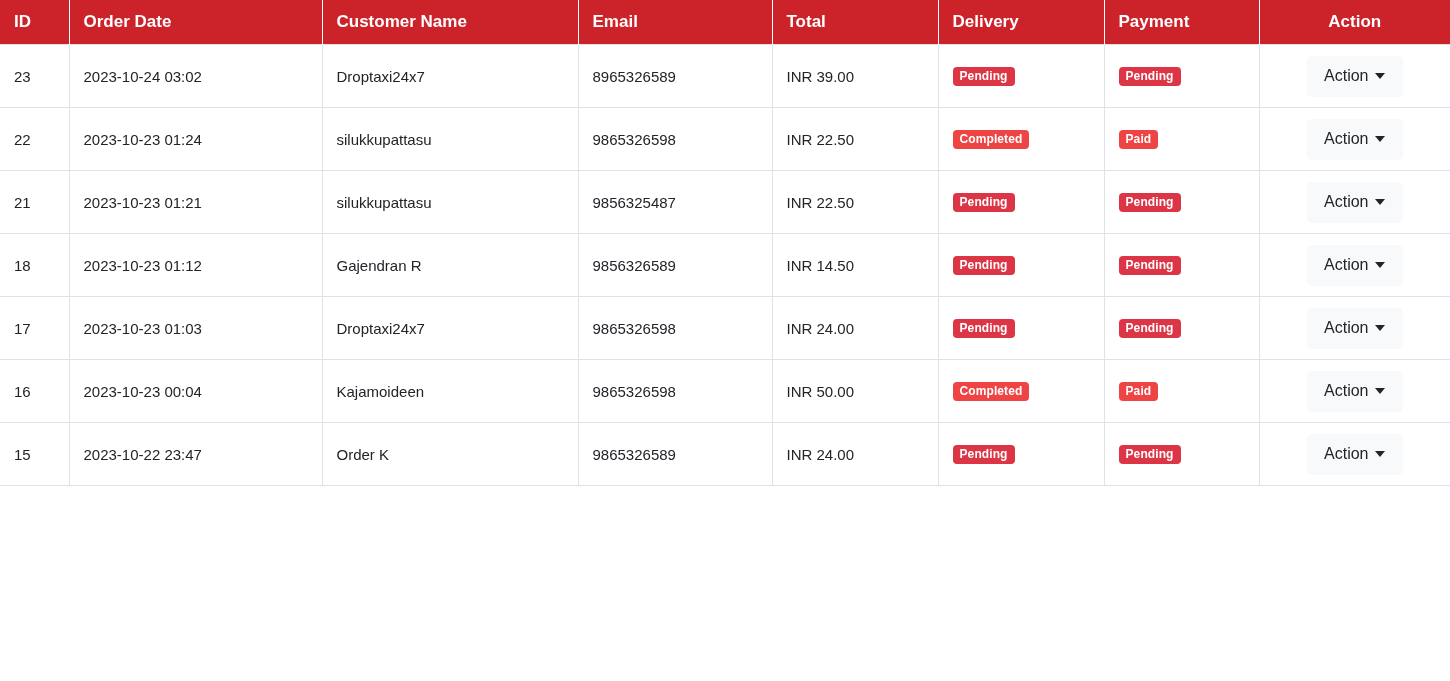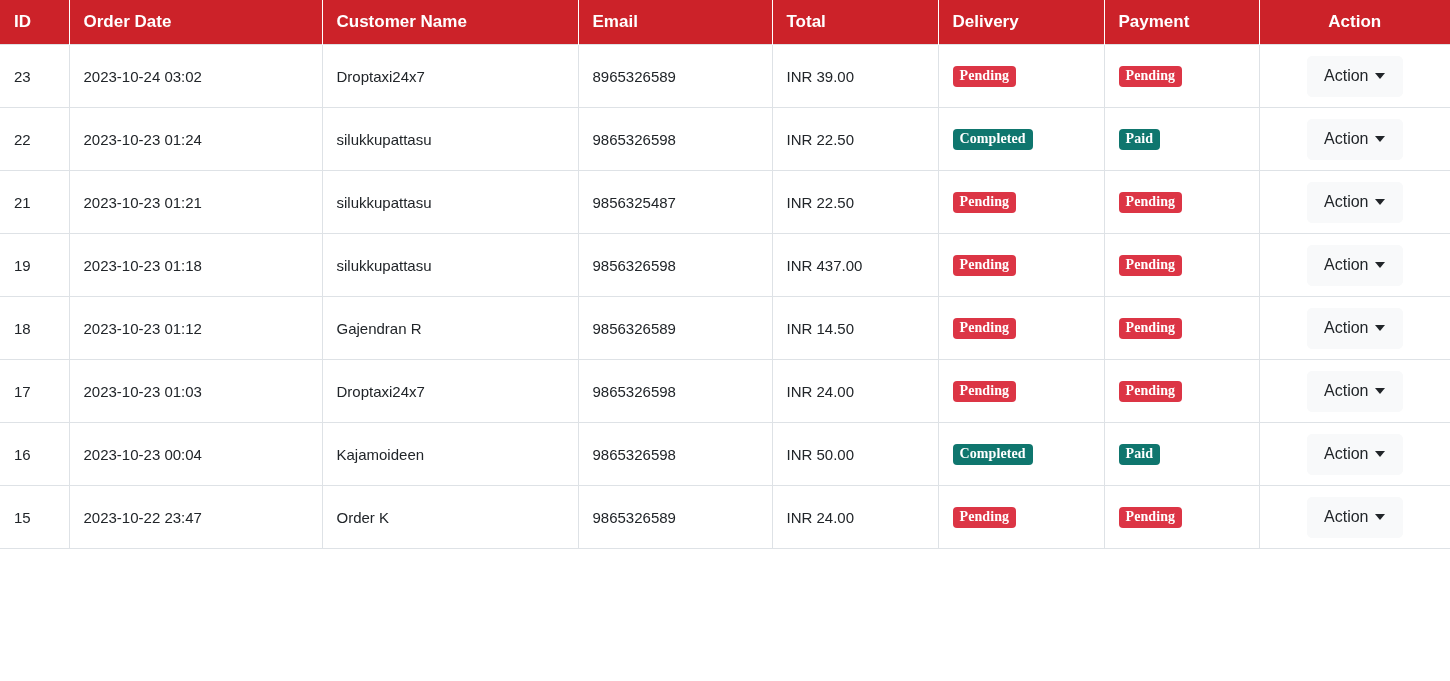--- a/index.html
+++ b/index.html
@@ -69,30 +69,29 @@
   .col-email    { width: 194px; }
   .col-total    { width: 166px; }
   .col-delivery { width: 166px; }
   .col-payment  { width: 155px; }
   .col-action   { width: 191px; }
 
   .badge {
     display: inline-block;
     padding: 3px 7px 4px 7px;
     border-radius: 4px;
-    font-size: 14px;
+    font-size: 12px;
     font-weight: bold;
     line-height: 1;
     color: #ffffff;
     letter-spacing: 0.1px;
     vertical-align: middle;
-    font-family: Liberation Serif, serif;
   }
   .badge-danger  { background: #dc3545; }
-  .badge-success { background: #0f766e; }
+  .badge-success { background: #ef4444; }
 
   .action-btn {
     display: inline-flex;
     align-items: center;
     justify-content: center;
     gap: 7px;
     background: #f8f9fa;
     border: 1px solid #f8f9fa;
     border-radius: 5px;
     color: #212529;
@@ -172,33 +171,20 @@
         <td>9856325487</td>
         <td>INR 22.50</td>
         <td><span class="badge badge-danger">Pending</span></td>
         <td><span class="badge badge-danger">Pending</span></td>
         <td><button class="action-btn">
             <span>Action</span>
             <span class="caret"></span>
           </button></td>
       </tr>
       <tr>
-        <td>19</td>
-        <td>2023-10-23 01:18</td>
-        <td>silukkupattasu</td>
-        <td>9856326598</td>
-        <td>INR 437.00</td>
-        <td><span class="badge badge-danger">Pending</span></td>
-        <td><span class="badge badge-danger">Pending</span></td>
-        <td><button class="action-btn">
-            <span>Action</span>
-            <span class="caret"></span>
-          </button></td>
-      </tr>
-      <tr>
         <td>18</td>
         <td>2023-10-23 01:12</td>
         <td>Gajendran R</td>
         <td>9856326589</td>
         <td>INR 14.50</td>
         <td><span class="badge badge-danger">Pending</span></td>
         <td><span class="badge badge-danger">Pending</span></td>
         <td><button class="action-btn">
             <span>Action</span>
             <span class="caret"></span>

